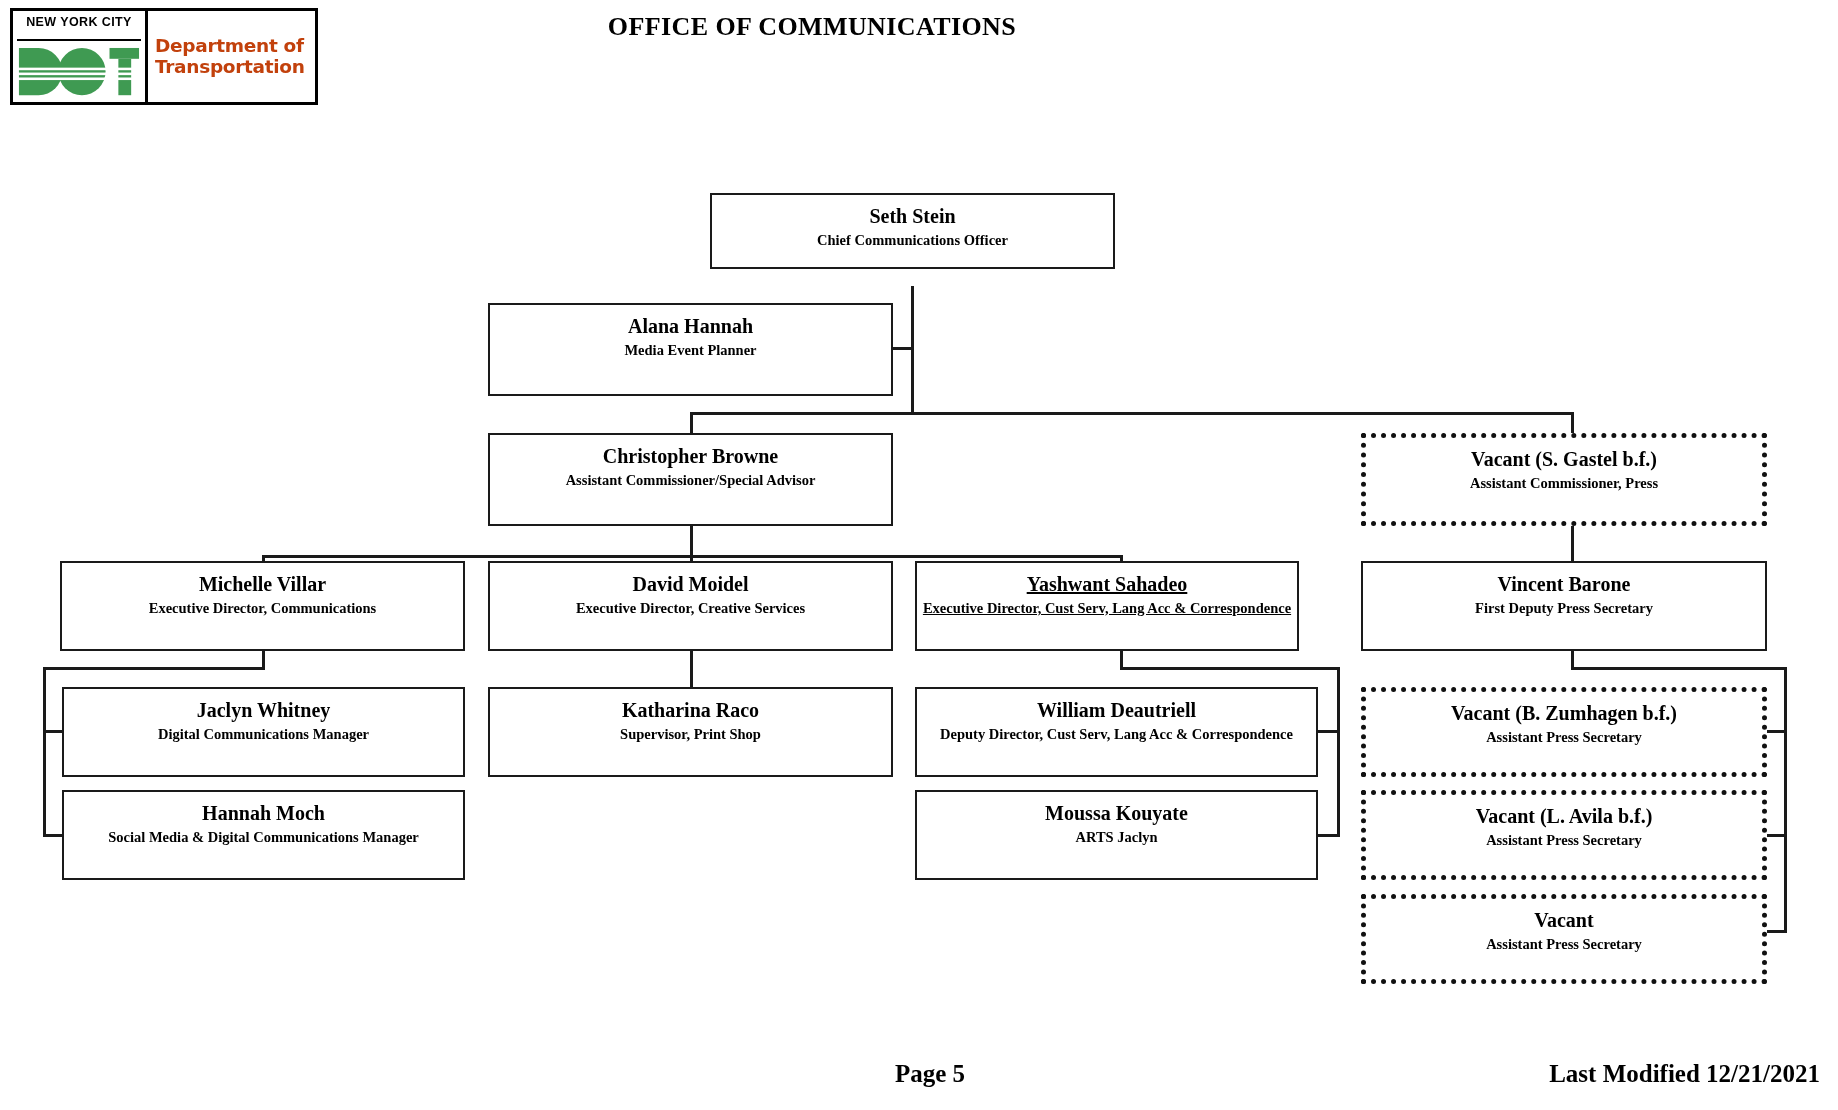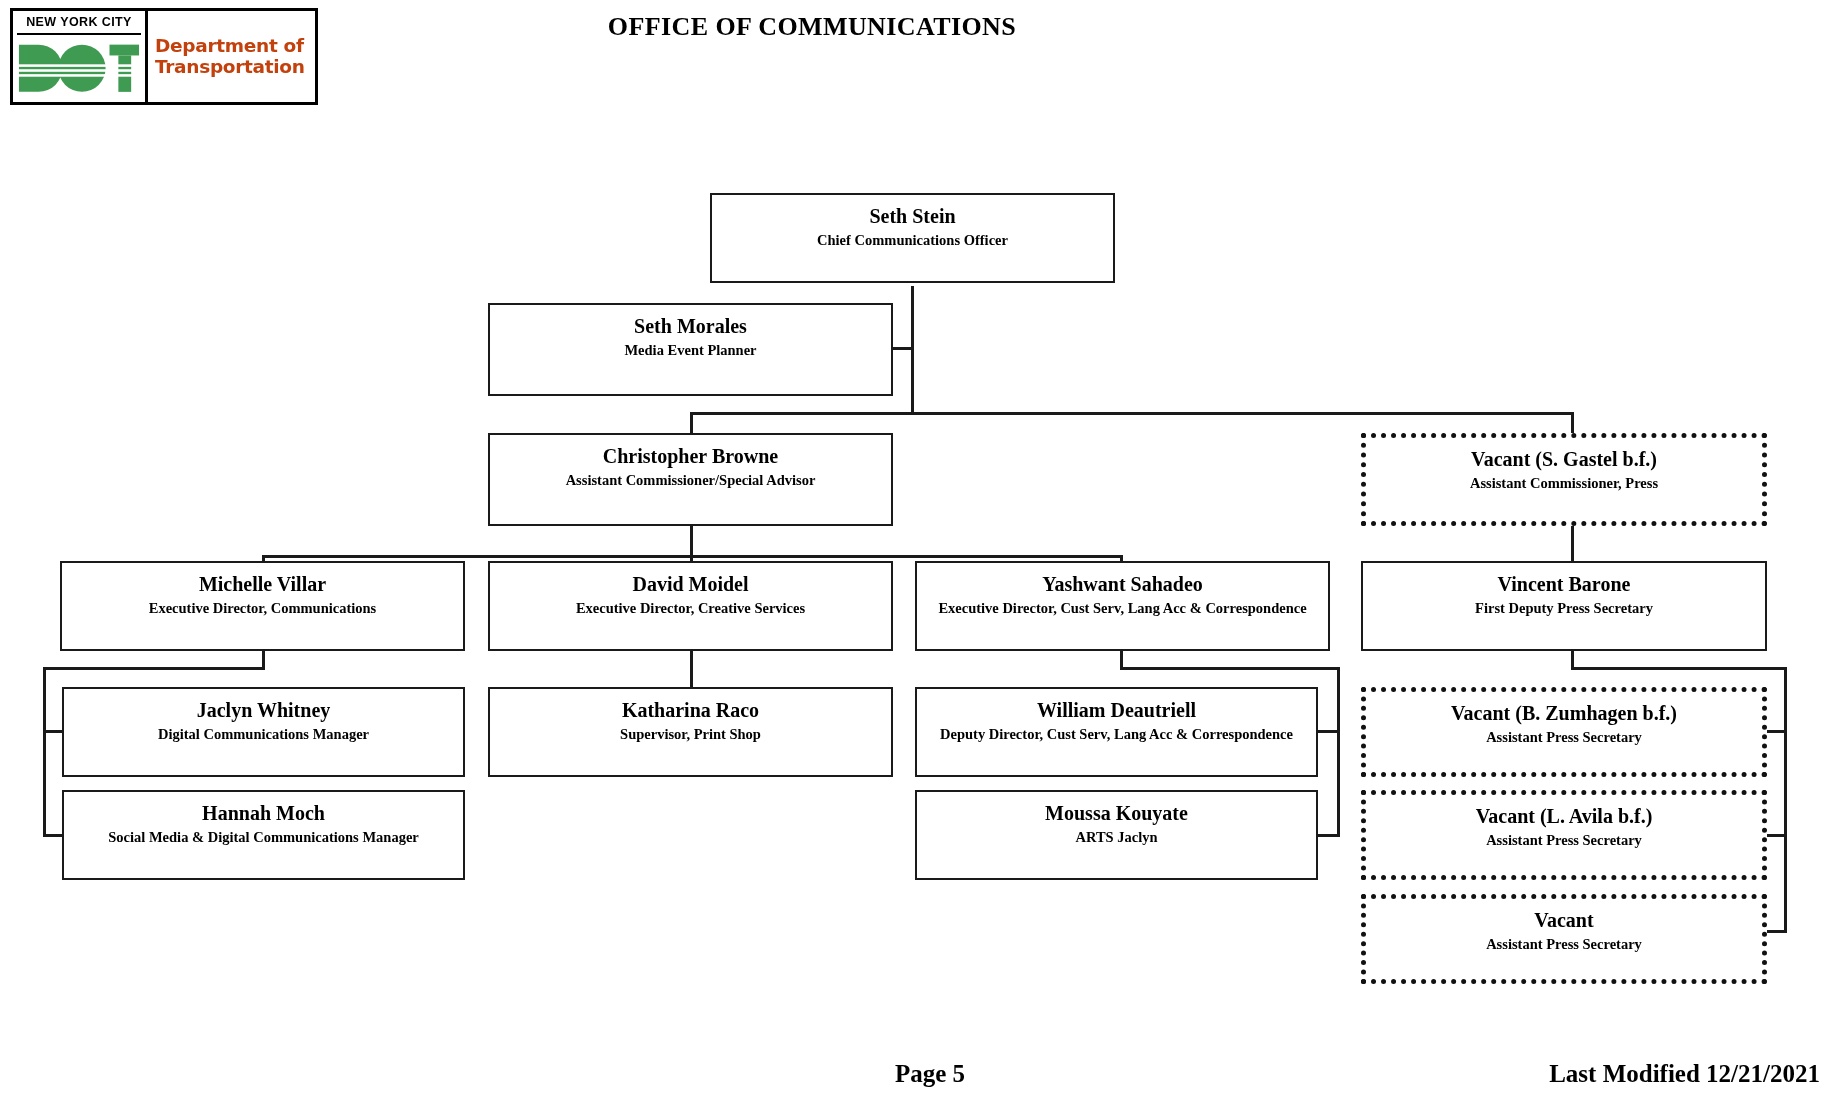--- a/index.html
+++ b/index.html
@@ -43,21 +43,21 @@
   #logo-nyc {
     font-family: "Liberation Sans", "DejaVu Sans", sans-serif;
     font-size: 12.5px;
     font-weight: bold;
     letter-spacing: 0.4px;
     color: #000;
     text-align: center;
     line-height: 1;
     white-space: nowrap;
     border-bottom: 2px solid #000;
-    padding-bottom: 4px;
+    padding-bottom: 10px;
   }
   #logo-mark {
     flex: 1;
     margin-top: 3px;
     position: relative;
   }
   #logo-right {
     flex: 1;
     display: flex;
     flex-direction: column;
@@ -199,27 +199,27 @@
   <div class="ln h" style="left:1318px; top:730px; width:22px;"></div>
   <div class="ln h" style="left:1318px; top:834px; width:22px;"></div>
 
   <div class="ln v" style="left:1571px; top:649px; height:20px;"></div>
   <div class="ln h" style="left:1571px; top:667px; width:216px;"></div>
   <div class="ln v" style="left:1784px; top:667px; height:265px;"></div>
   <div class="ln h" style="left:1766px; top:730px; width:21px;"></div>
   <div class="ln h" style="left:1766px; top:834px; width:21px;"></div>
   <div class="ln h" style="left:1766px; top:930px; width:21px;"></div>
 
-  <div class="node" style="left:710px; top:193px; width:405px; height:90px;">
+  <div class="node" style="left:710px; top:193px; width:405px; height:76px;">
     <div class="nm">Seth Stein</div>
     <div class="ti">Chief Communications Officer</div>
   </div>
 
   <div class="node" style="left:488px; top:303px; width:405px; height:93px;">
-    <div class="nm">Seth Morales</div>
+    <div class="nm">Alana Hannah</div>
     <div class="ti">Media Event Planner</div>
   </div>
 
   <div class="node" style="left:488px; top:433px; width:405px; height:93px;">
     <div class="nm">Christopher Browne</div>
     <div class="ti">Assistant Commissioner/Special Advisor</div>
   </div>
 
   <div class="node vacant" style="left:1361px; top:433px; width:406px; height:93px;">
     <div class="nm">Vacant (S. Gastel b.f.)</div>
@@ -229,21 +229,21 @@
   <div class="node" style="left:60px; top:561px; width:405px; height:90px;">
     <div class="nm">Michelle Villar</div>
     <div class="ti">Executive Director, Communications</div>
   </div>
 
   <div class="node" style="left:488px; top:561px; width:405px; height:90px;">
     <div class="nm">David Moidel</div>
     <div class="ti">Executive Director, Creative Services</div>
   </div>
 
-  <div class="node" style="left:915px; top:561px; width:415px; height:90px;">
+  <div class="node" style="left:915px; top:561px; width:384px; height:90px;text-decoration:underline;">
     <div class="nm">Yashwant Sahadeo</div>
     <div class="ti">Executive Director, Cust Serv, Lang Acc &amp; Correspondence</div>
   </div>
 
   <div class="node" style="left:1361px; top:561px; width:406px; height:90px;">
     <div class="nm">Vincent Barone</div>
     <div class="ti">First Deputy Press Secretary</div>
   </div>
 
   <div class="node" style="left:62px; top:687px; width:403px; height:90px;">

